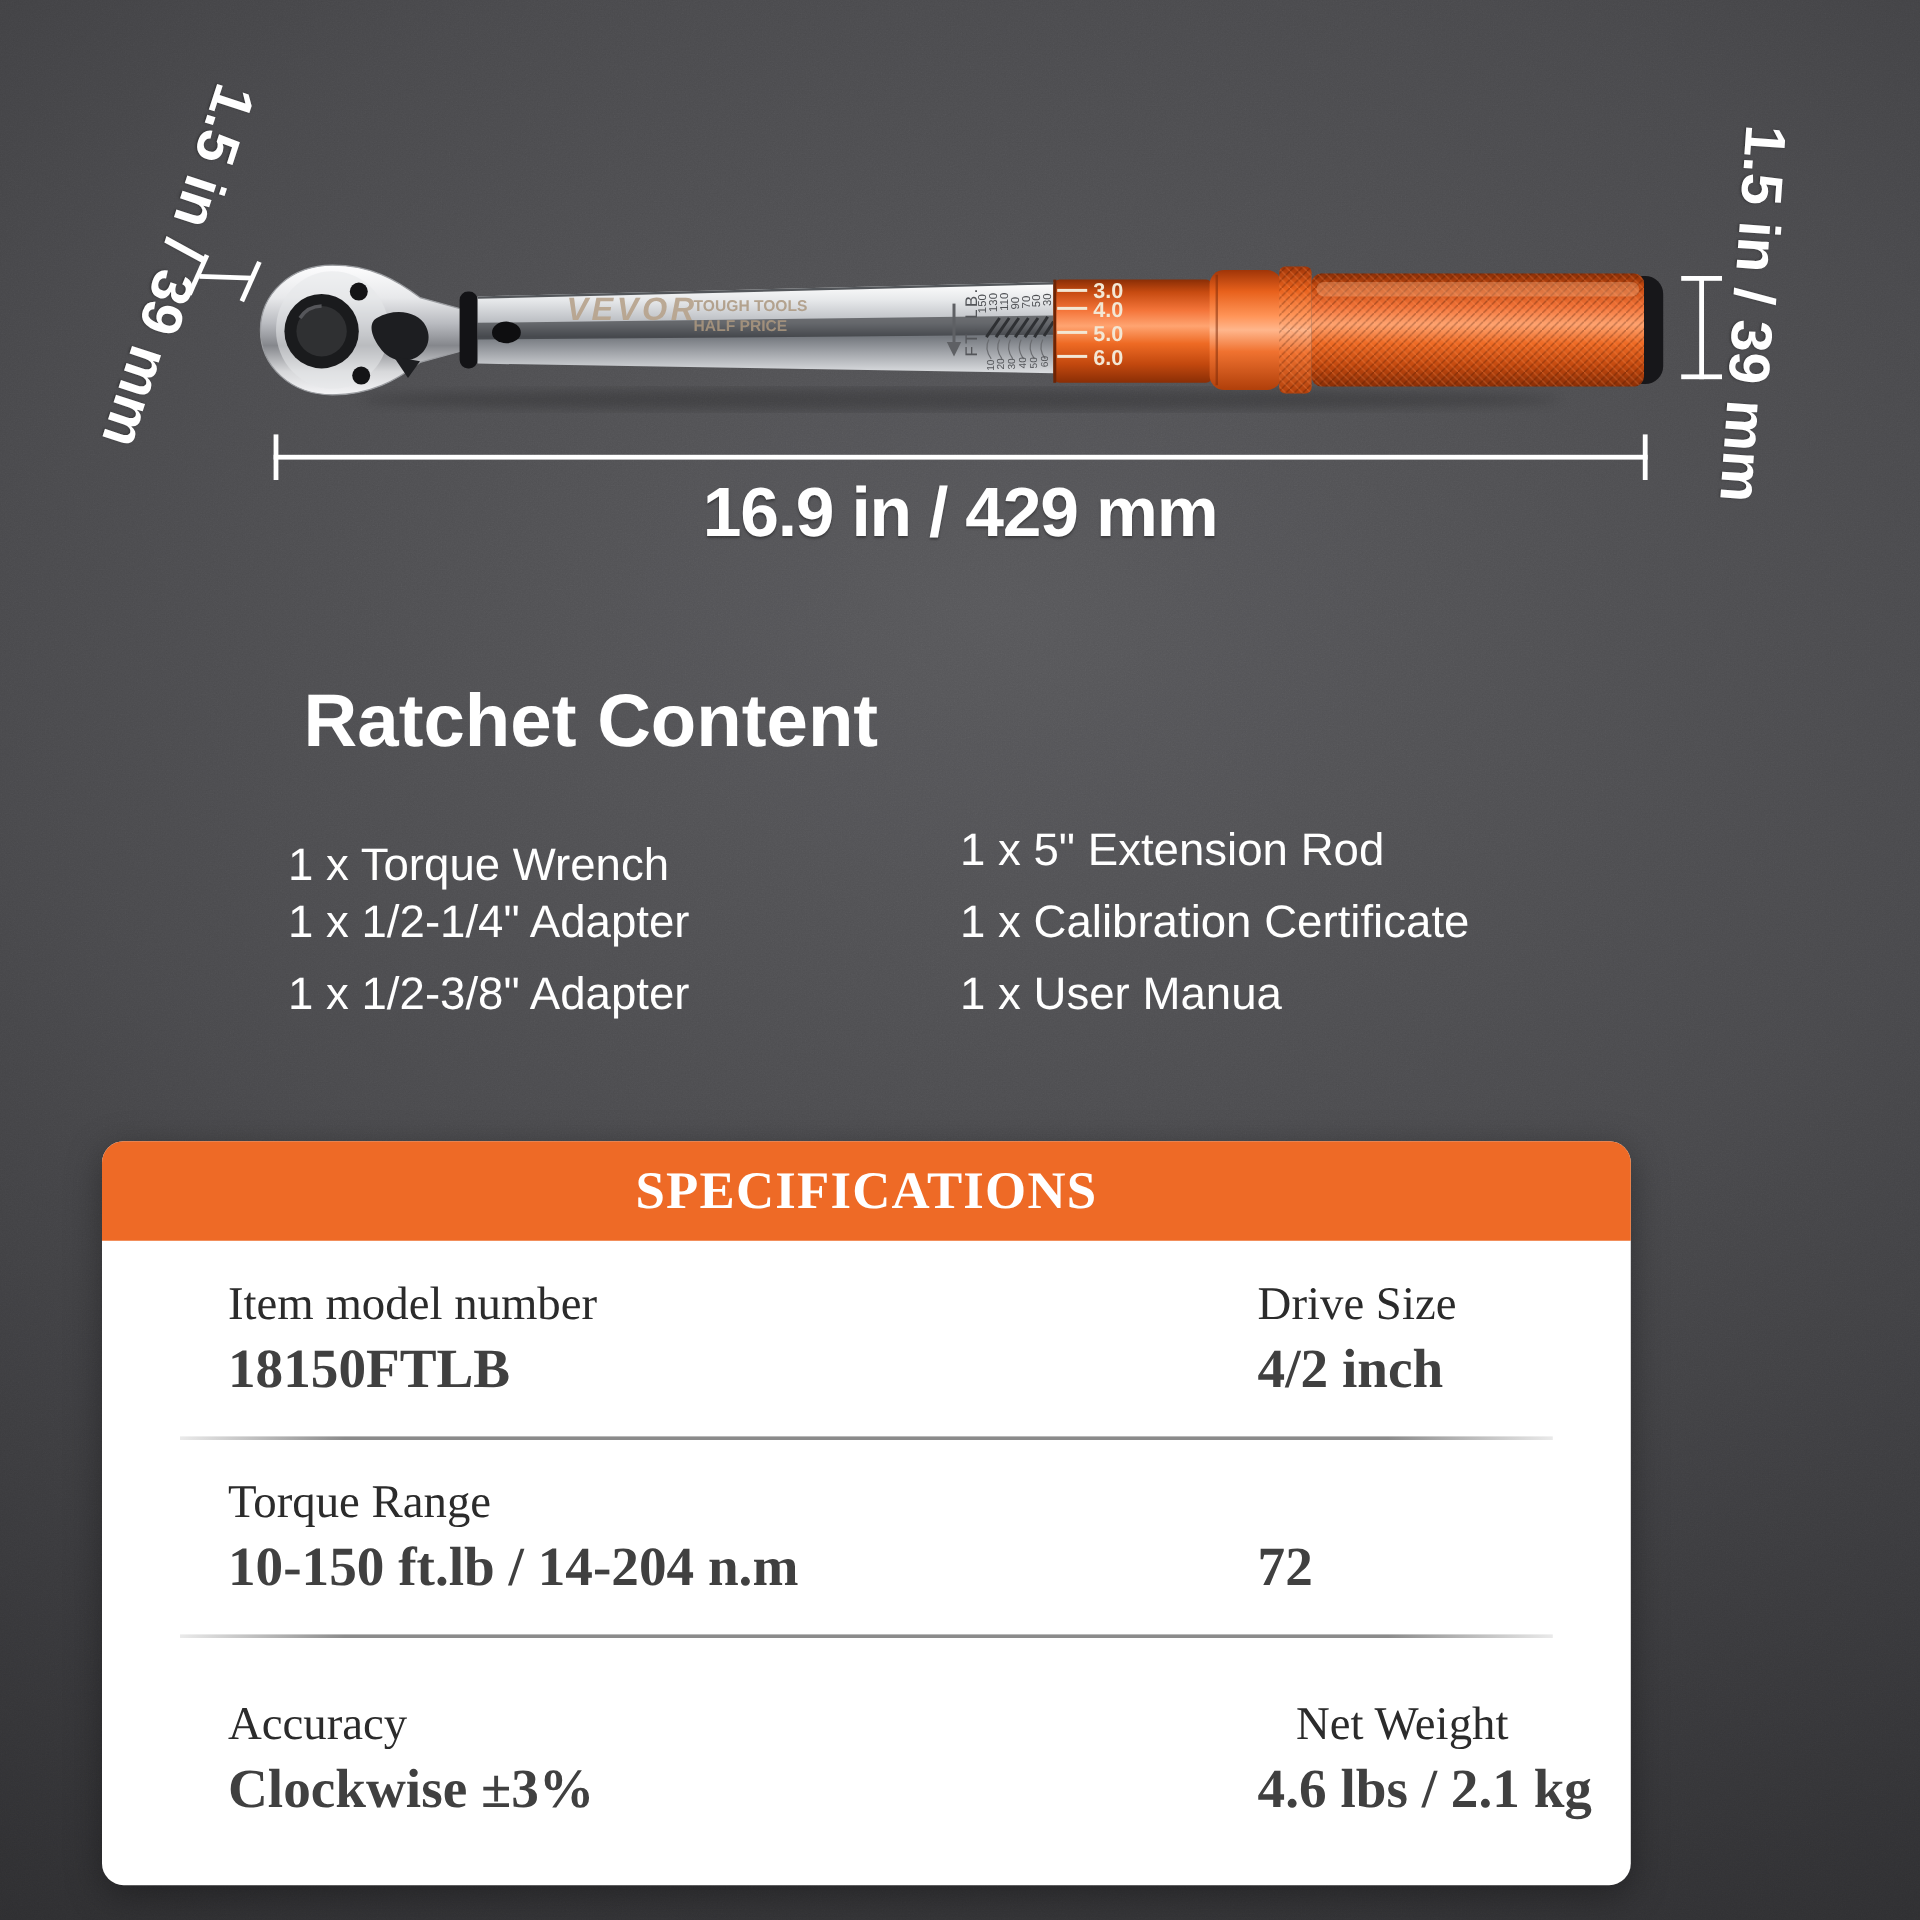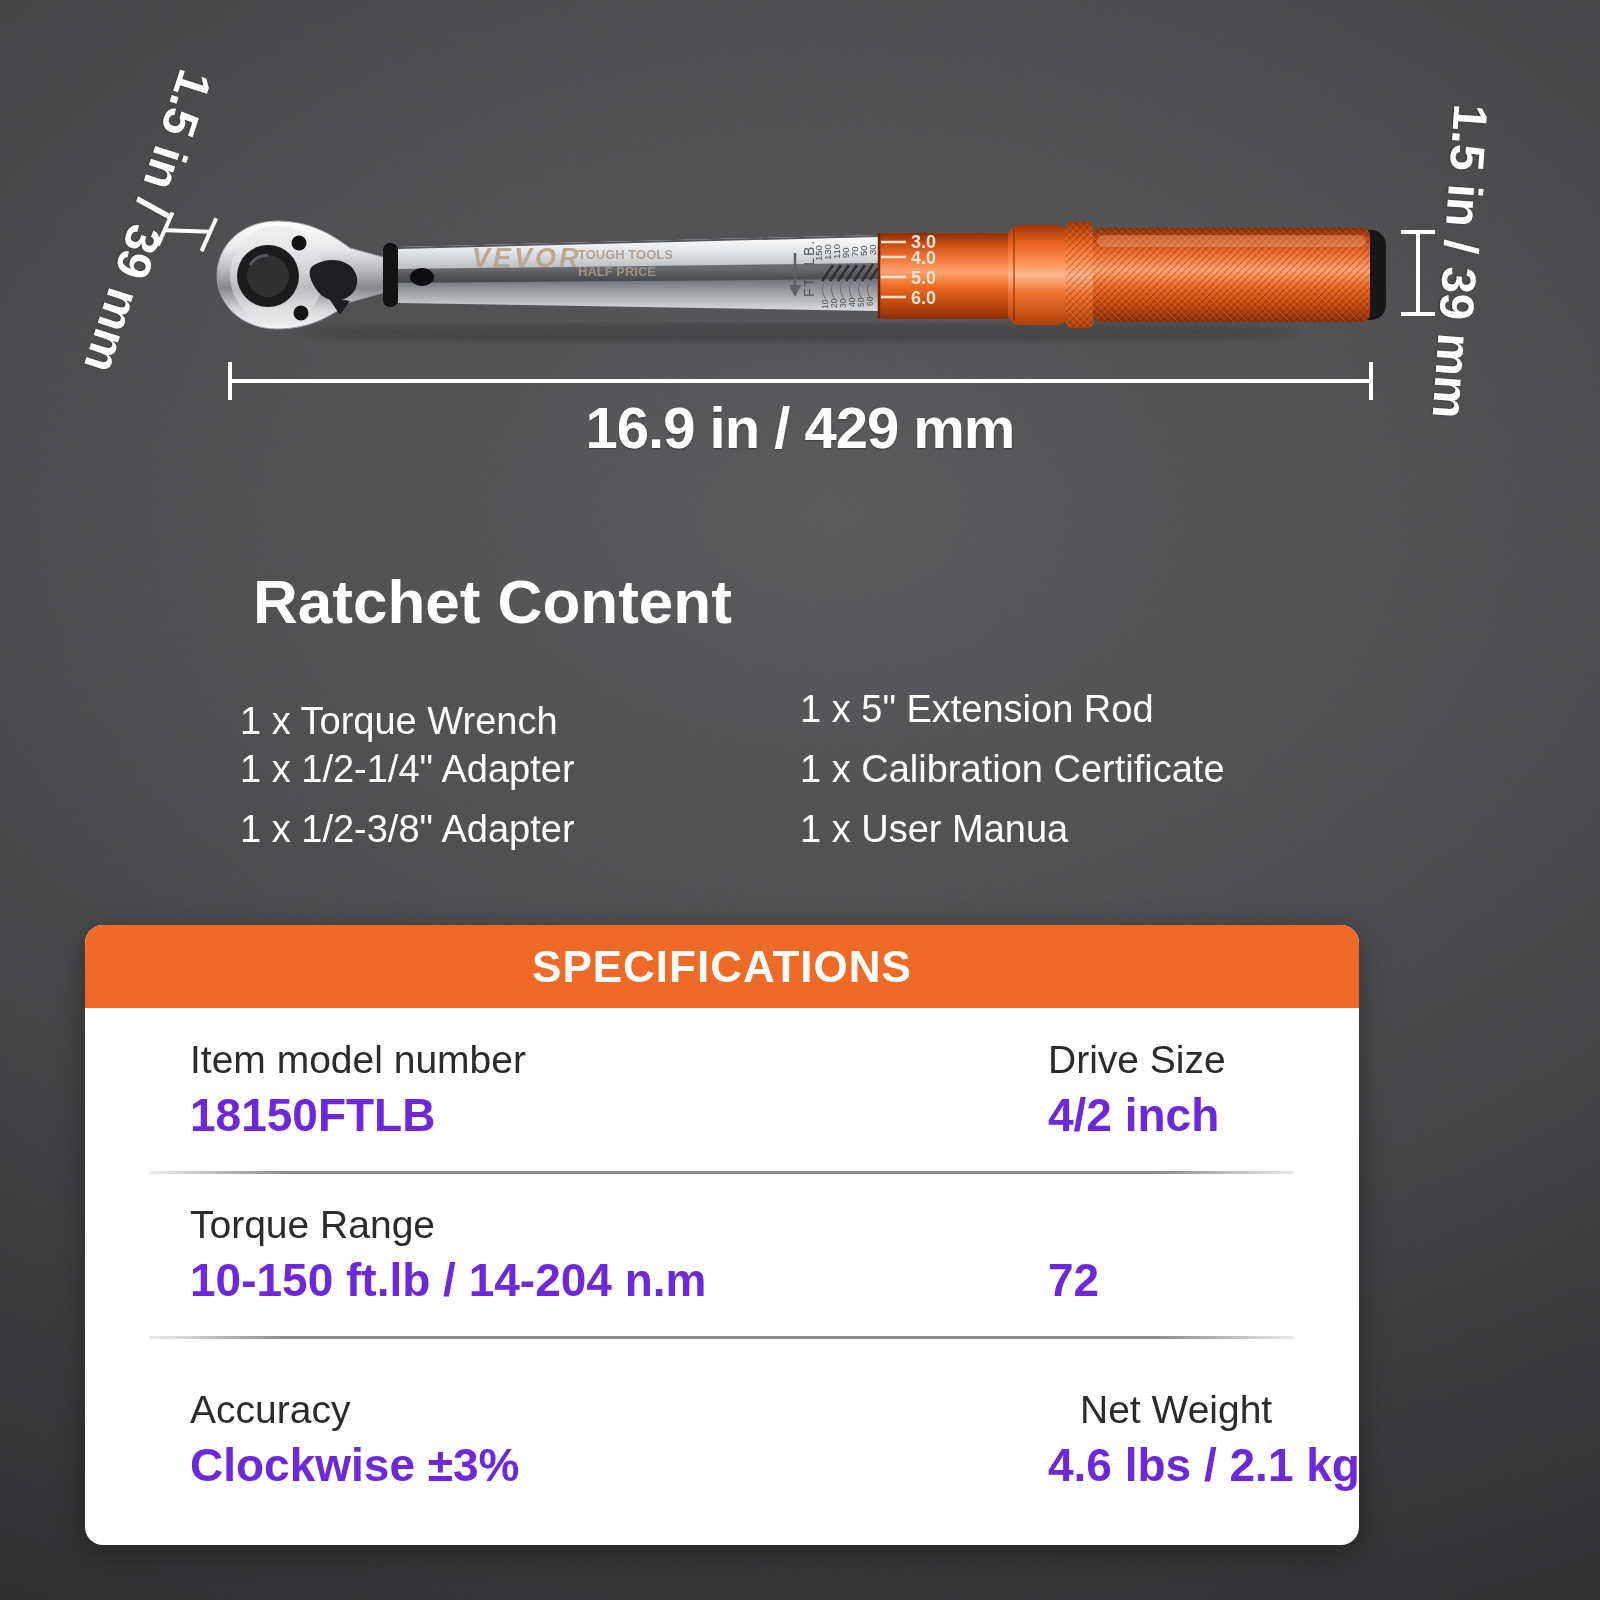--- a/index.html
+++ b/index.html
@@ -21,30 +21,30 @@
   
   #head-bracket{position:absolute;left:163px;top:213px;width:50px;height:38px;transform:rotate(10deg);}
   #head-bracket .bar{position:absolute;width:4px;height:36px;background:#fff;transform:rotate(14deg);}
   #head-bracket .cross{position:absolute;left:3px;top:16px;width:44px;height:4px;background:#fff;transform:rotate(-8deg);}
   
   
   #package-title{position:absolute;left:253px;top:566px;color:#fff;font-size:62px;font-weight:700;}
   .pkg-item{position:absolute;color:#fff;font-size:38px;font-weight:400;white-space:nowrap;}
   
   #spec-card{
-    position:absolute;left:85px;top:925px;width:1274px;height:620px;
-    background:#fff;border-radius:18px;box-shadow:0 8px 30px rgba(0,0,0,.35);
+    position:absolute;left:85px;top:951px;width:1274px;height:620px;
+    background:#fff;border-radius:18px;box-shadow:0 8px 30px rgba(0,0,0,.35);font-family:Liberation Serif, serif;
   }
   #spec-header{
     position:absolute;left:0;top:0;width:100%;height:83px;
     border-radius:18px 18px 0 0;display:flex;align-items:center;justify-content:center;
   }
   #spec-title{color:#fff;font-size:44px;font-weight:700;letter-spacing:1px;}
   .spec-label{position:absolute;font-size:39px;color:#2b2b2b;white-space:nowrap;}
-  .spec-value{position:absolute;font-size:46px;font-weight:700;color:#6d28d9;white-space:nowrap;}
+  .spec-value{position:absolute;font-size:46px;font-weight:700;color:#404040;white-space:nowrap;}
   .col-l{left:105px;}
   .col-r{left:963px;}
   .divider{
     position:absolute;left:65px;right:65px;height:3px;
     background:linear-gradient(to right, rgba(150,150,150,.2), rgba(110,110,110,.8) 12%, rgba(110,110,110,.8) 88%, rgba(150,150,150,.2));
   }
 </style>
 </head>
 <body>
 

